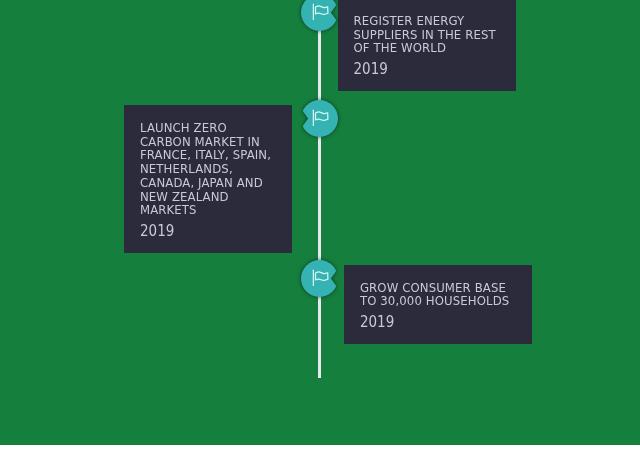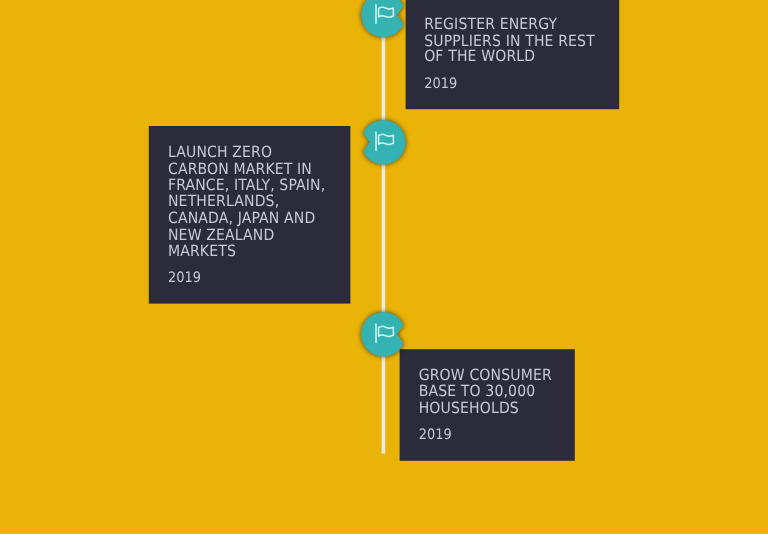--- a/index.html
+++ b/index.html
@@ -1,48 +1,48 @@
 <!DOCTYPE html>
 <html><head>
 <meta charset="utf-8">
 <title>Milestone Timeline</title>
 <style>
   html,body{margin:0;padding:0;}
   body{width:640px;height:452px;background:#ffffff;overflow:hidden;
        font-family:"DejaVu Sans",sans-serif;font-stretch:condensed;}
-  .stage{position:relative;width:640px;height:445px;background:#eab308;overflow:hidden;}
+  .stage{position:relative;width:640px;height:445px;background:#15803d;overflow:hidden;}
 
   .axis{position:absolute;left:318.45px;top:-12px;width:2.8px;height:389.6px;background:#E9EAF0;}
 
   .card{position:absolute;background:#2B2B3C;box-sizing:border-box;
         padding:15.9px 16.3px 16.1px 15.9px;}
   .card .title{margin:0;color:#C8CAD7;font-size:13px;line-height:13.73px;letter-spacing:0.12px;
                font-weight:400;white-space:normal;}
-  .card .year{margin:8.1px 0 0 0;color:#C8CAD7;font-size:12px;line-height:12px;font-weight:400;}
+  .card .year{margin:8.1px 0 0 0;color:#C8CAD7;font-size:15px;line-height:12px;font-weight:400;}
 
   .marker{position:absolute;width:37px;height:37px;}
   .marker svg{display:block;overflow:visible;filter:drop-shadow(0 0.6px 2.2px rgba(14,16,30,0.7));}
 </style>
 </head>
 <body>
 
 <div class="stage">
   <div class="axis"></div>
 
   <div class="card" style="left:337.6px;top:-2px;width:178.4px;">
     <p class="title">REGISTER ENERGY SUPPLIERS IN THE REST OF THE WORLD</p>
     <p class="year">2019</p>
   </div>
 
   <div class="card" style="left:124.1px;top:105.1px;width:168px;">
     <p class="title">LAUNCH ZERO CARBON MARKET IN FRANCE, ITALY, SPAIN, NETHERLANDS, CANADA, JAPAN AND NEW ZEALAND MARKETS</p>
     <p class="year">2019</p>
   </div>
 
-  <div class="card" style="left:333px;top:264.8px;width:146px;margin-top:26px;">
+  <div class="card" style="left:344px;top:264.8px;width:188px;">
     <p class="title">GROW CONSUMER BASE TO 30,000 HOUSEHOLDS</p>
     <p class="year">2019</p>
   </div>
 
   <div class="marker" style="left:301.2px;top:-6.05px;">
     <svg width="37" height="37" viewBox="0 0 37 37">
       <defs>
         <mask id="m1" maskUnits="userSpaceOnUse" x="-6" y="-6" width="49" height="49">
           <circle cx="18.5" cy="18.5" r="18.5" fill="#fff"></circle>
           <path d="M29.9 18.5 L42 1.6 L42 35.4 Z" fill="#000"></path>

